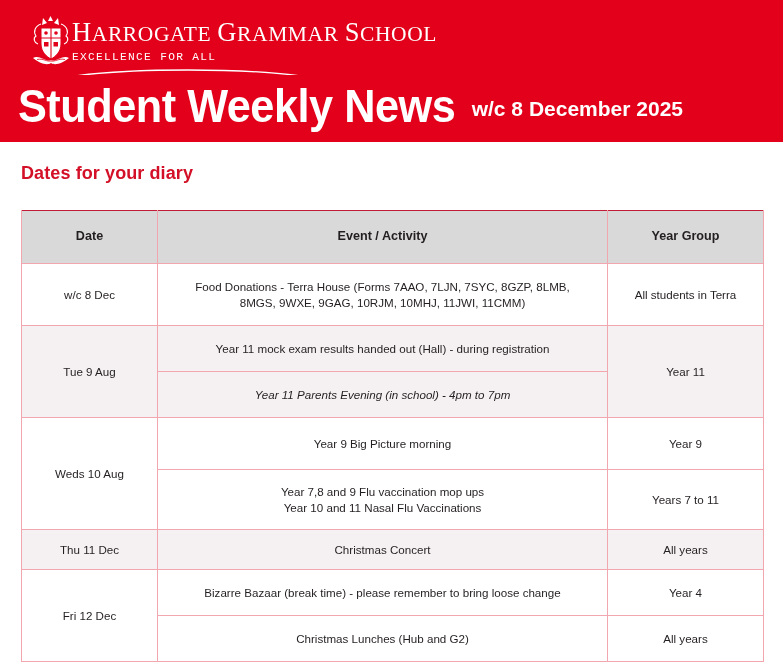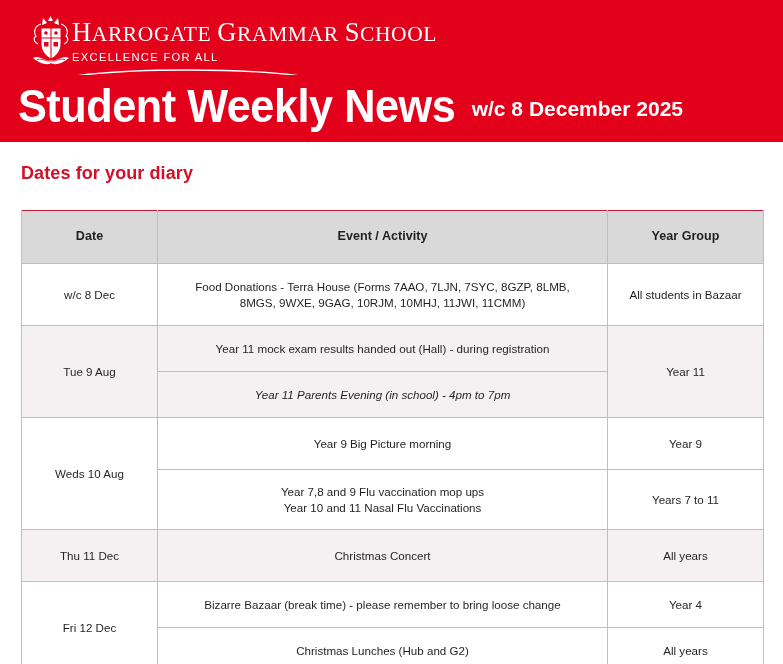--- a/index.html
+++ b/index.html
@@ -57,21 +57,21 @@
     white-space: nowrap;
   }
   .school-name .cap { font-size: 26.5px; }
 
   .tagline-wrap {
     margin-top: 6px;
     position: relative;
     width: 300px;
   }
   .tagline {
-    font-family: Liberation Sans, sans-serif;
+    font-family: Liberation Mono, monospace;
     font-size: 11.2px;
     letter-spacing: 1.3px;
     color: #ffffff;
     line-height: 1;
     white-space: nowrap;
   }
   .swoosh {
     position: absolute;
     left: 1px;
     top: 13px;
@@ -251,21 +251,21 @@
         <th>Year Group</th>
       </tr>
     </thead>
     <tbody id="diary-body">
         <tr class="plain" style="height: 62px;">
           <td class="date-cell group-top group-bottom" rowspan="1">w/c 8 Dec</td>
           <td class="group-top group-bottom">
             <div>Food Donations - Terra House (Forms 7AAO, 7LJN, 7SYC, 8GZP, 8LMB,</div>
             <div>8MGS, 9WXE, 9GAG, 10RJM, 10MHJ, 11JWI, 11CMM)</div>
           </td>
-          <td class="group-top group-bottom">All students in Bazaar</td>
+          <td class="group-top group-bottom">All students in Terra</td>
         </tr>
         <tr class="shade" style="height: 46px;">
           <td class="date-cell group-top group-bottom" rowspan="2">Tue 9 Aug</td>
           <td class="group-top inner-div-bottom">Year 11 mock exam results handed out (Hall) - during registration</td>
           <td rowspan="2" class="group-top group-bottom">Year 11</td>
         </tr>
         <tr class="shade" style="height: 46px; font-style: italic;">
           <td class="group-bottom inner-div-top">Year 11 Parents Evening (in school) - 4pm to 7pm</td>
         </tr>
         <tr class="plain" style="height: 52px;">
@@ -273,21 +273,21 @@
           <td class="group-top inner-div-bottom">Year 9 Big Picture morning</td>
           <td class="group-top inner-div-bottom">Year 9</td>
         </tr>
         <tr class="plain" style="height: 60px;">
           <td class="group-bottom inner-div-top">
             <div>Year 7,8 and 9 Flu vaccination mop ups</div>
             <div>Year 10 and 11 Nasal Flu Vaccinations</div>
           </td>
           <td class="group-bottom inner-div-top">Years 7 to 11</td>
         </tr>
-        <tr class="shade" style="height: 52px;">
+        <tr class="shade" style="height: 40px;">
           <td class="date-cell group-top group-bottom" rowspan="1">Thu 11 Dec</td>
           <td class="group-top group-bottom">Christmas Concert</td>
           <td class="group-top group-bottom">All years</td>
         </tr>
         <tr class="plain" style="height: 46px;">
           <td class="date-cell group-top group-bottom" rowspan="2">Fri 12 Dec</td>
           <td class="group-top inner-div-bottom">Bizarre Bazaar (break time) - please remember to bring loose change</td>
           <td class="group-top inner-div-bottom">Year 4</td>
         </tr>
         <tr class="plain" style="height: 46px;">

